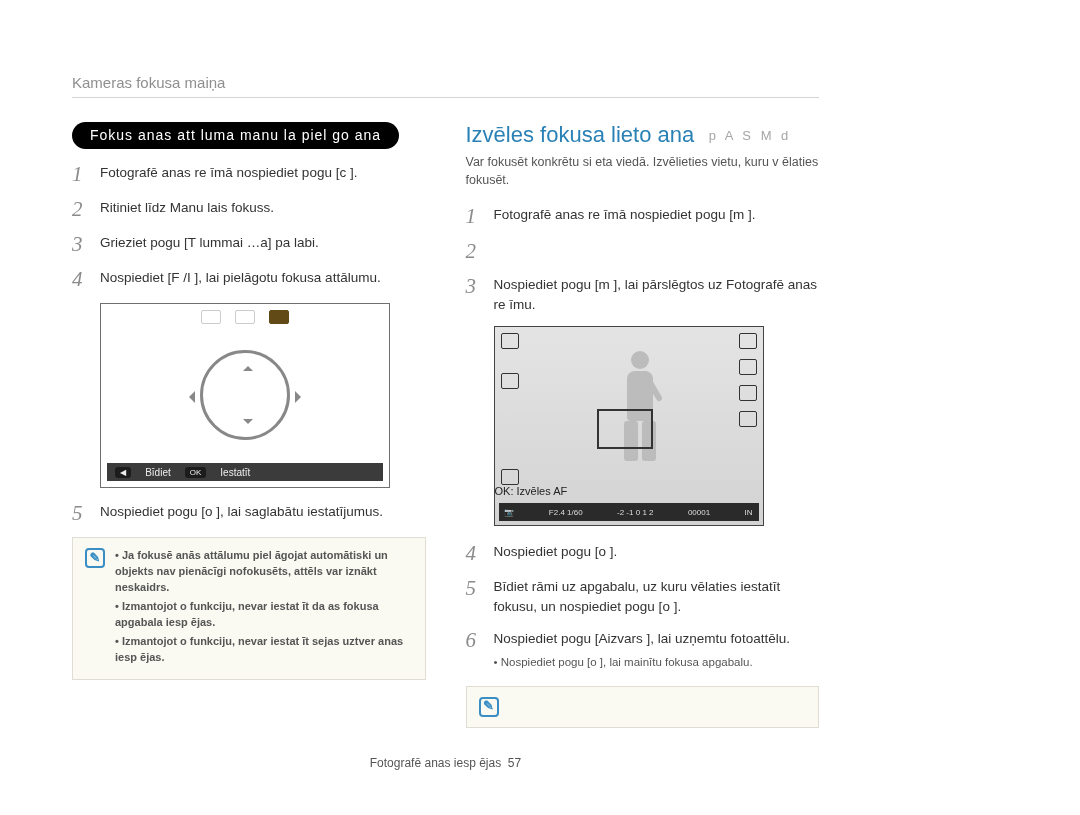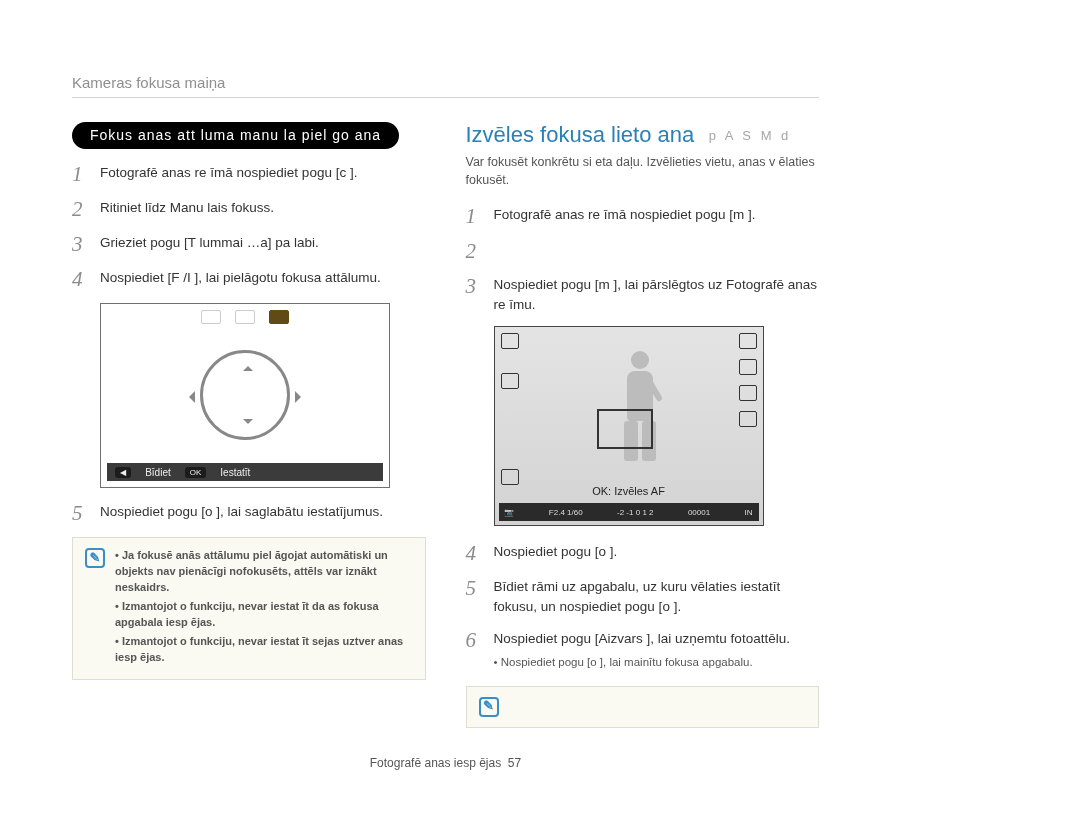--- a/index.html
+++ b/index.html
@@ -172,21 +172,21 @@
   .lcd2 .head { width:18px;height:18px;background:#bcbcbc;border-radius:50%;margin:0 auto; }
   .lcd2 .body { width:26px;height:50px;background:#bcbcbc;margin:2px auto 0; border-radius:8px 8px 4px 4px; }
   .lcd2 .arm { position:absolute; top:18px; left:44px; width:6px; height:34px; background:#bcbcbc; transform:rotate(-30deg); border-radius:3px; }
   .lcd2 .legs { width:32px;height:40px;margin:0 auto; display:flex; gap:4px; }
   .lcd2 .leg { flex:1; background:#bcbcbc; border-radius:3px; }
   .lcd2 .focus-rect {
     position:absolute; left:102px; top:82px; width:56px; height:40px;
     border:2px solid #333;
   }
   .lcd2 .ok-text {
-    position:absolute; bottom:28px; left:0; right:0; text-align:center;
+    position:absolute; bottom:28px; left:0; right:0; text-align:left;
     font-size:11px; color:#222;
   }
   .lcd2 .info-bar {
     position:absolute; left:4px; right:4px; bottom:4px; height:18px;
     background:#2a2a2a; color:#ddd; font-size:8px;
     display:flex; align-items:center; justify-content:space-between; padding:0 6px;
   }
   .lcd2 .info-bar span { white-space:nowrap; }
 
   
@@ -286,21 +286,21 @@
           <li>Izmantojot  o funkciju, nevar iestat īt sejas uztver anas iesp ējas.</li>
         </ul>
       </div>
     </div>
 
     <div class="col">
       <div>
         <span class="heading-blue">Izvēles fokusa lieto ana</span>
         <span class="heading-modes">p A S M d</span>
       </div>
-      <div class="subdesc">Var fokusēt konkrētu si eta daļu. Izvēlieties vietu, anas v ēlaties fokusēt.</div>
+      <div class="subdesc">Var fokusēt konkrētu si eta viedā. Izvēlieties vietu, kuru v ēlaties fokusēt.</div>
 
       <ol class="steps">
         <li>
             <span class="num">1</span>
             <span class="txt">Fotografē anas re  īmā nospiediet pogu [m       ].</span>
           </li>
         <li>
             <span class="num">2</span>
           </li>
         <li>

